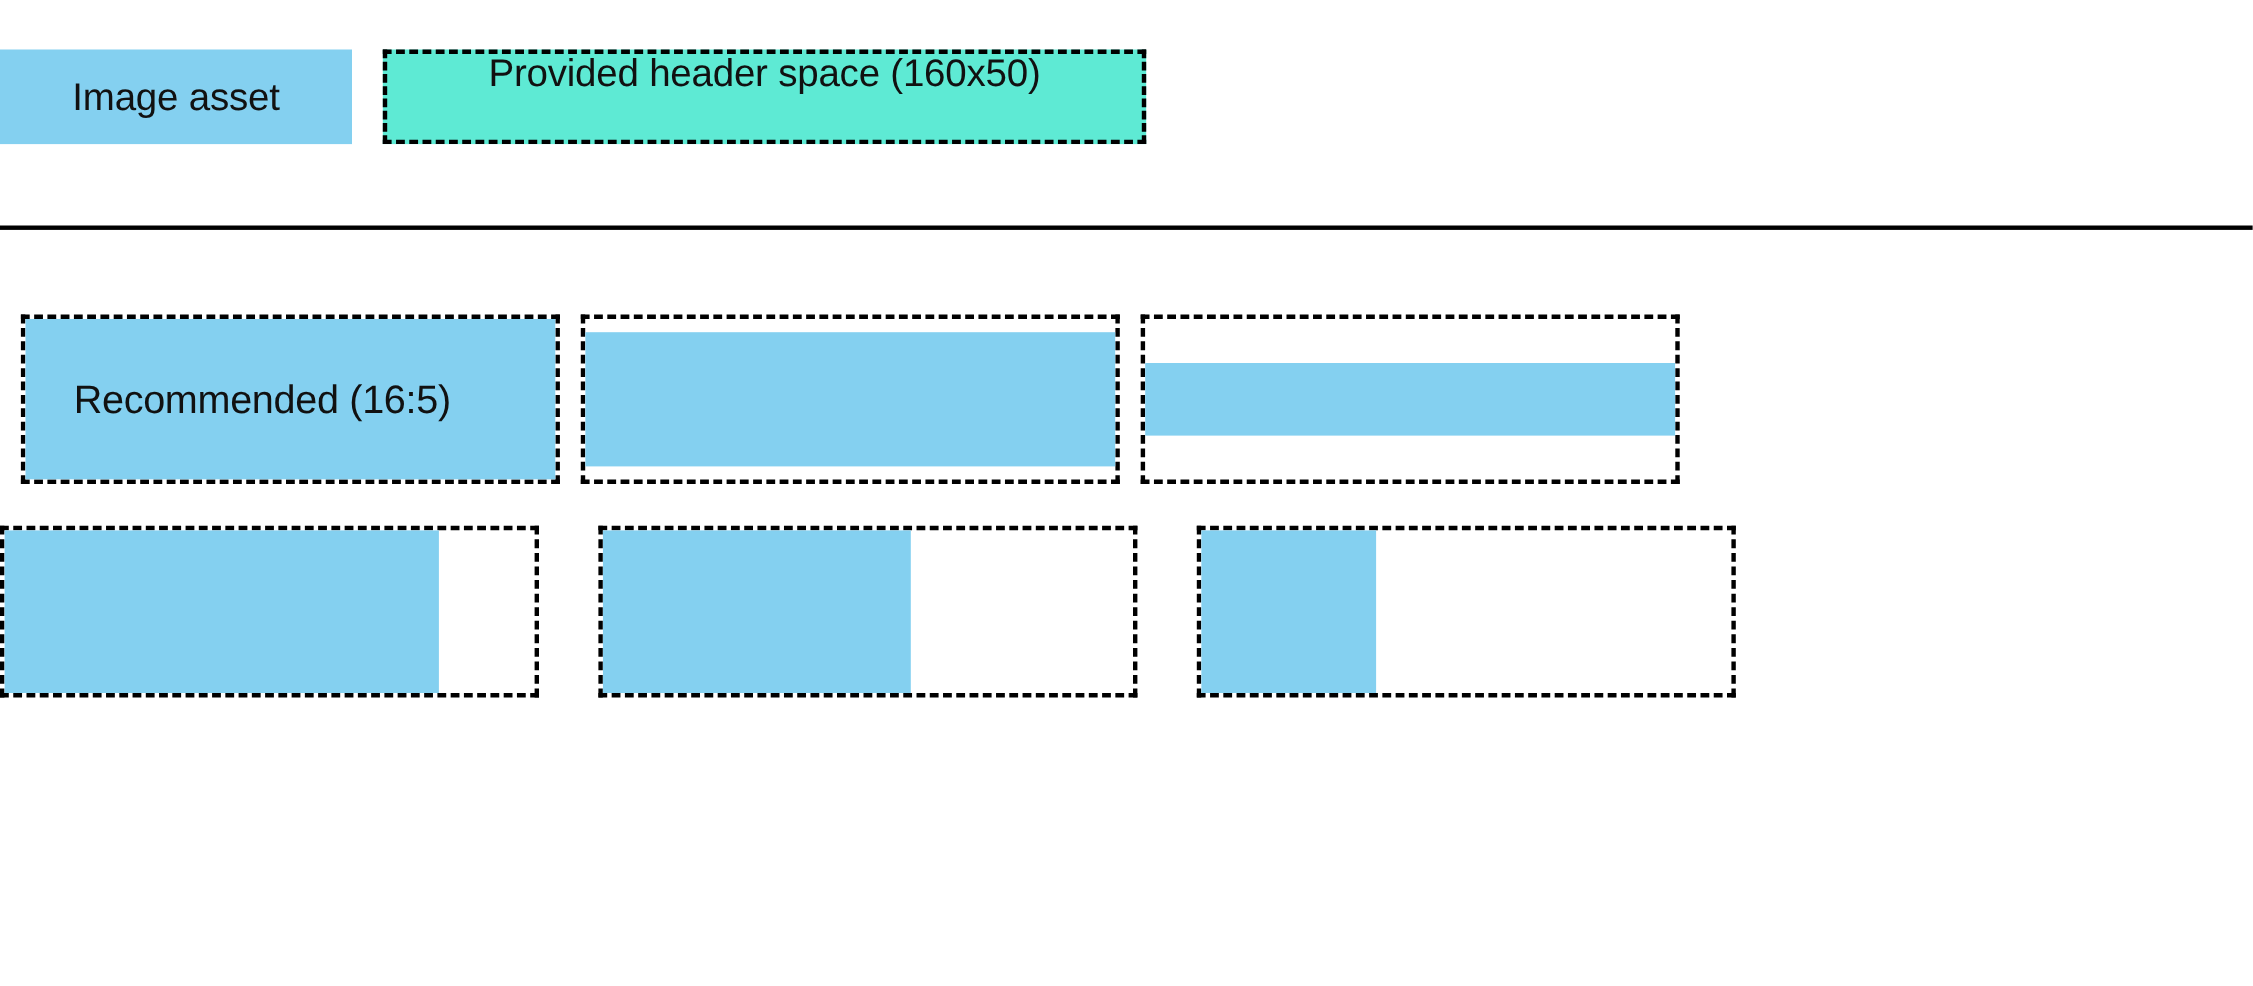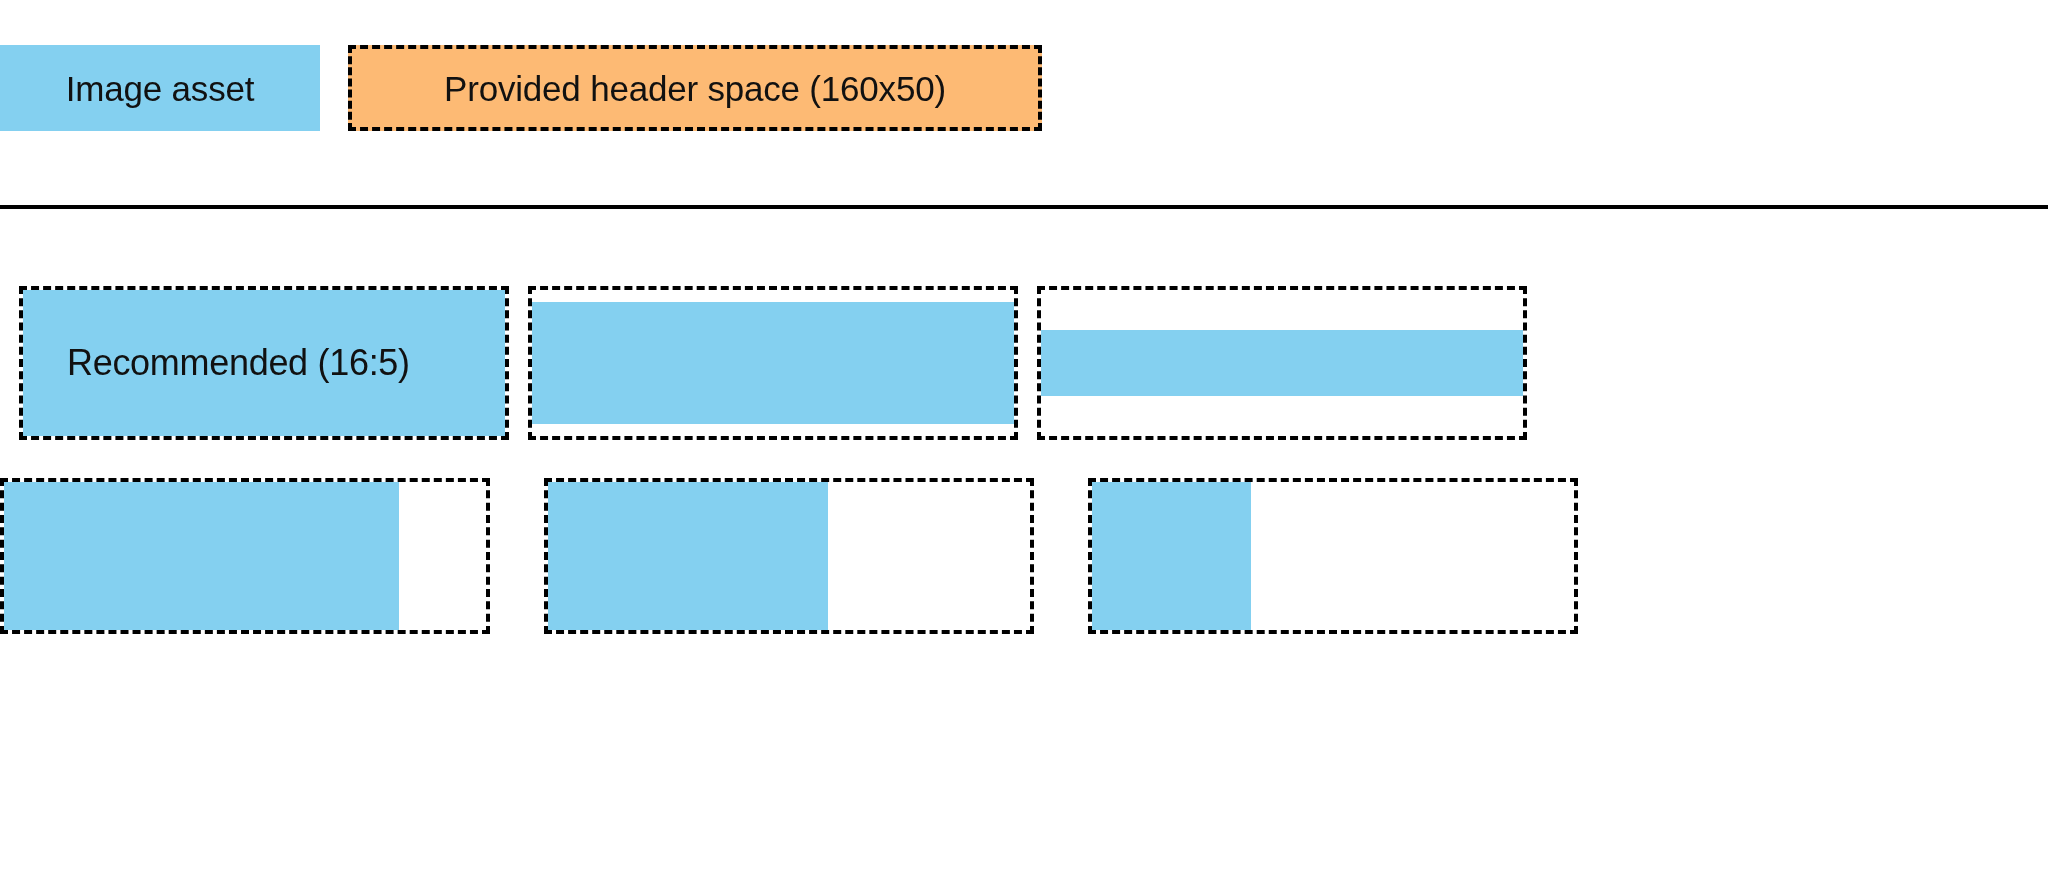--- a/index.html
+++ b/index.html
@@ -48,23 +48,23 @@
     line-height: 1;
   }
 
   .legend-gap { width: 28px; }
 
   .legend-box {
     width: 694px;
     height: 86px;
     box-sizing: border-box;
     border: 4px dashed #000000;
-    background: #fdba74;
+    background: #5eead4;
     display: flex;
-    align-items: center;
+    align-items: flex-start;
     justify-content: center;
   }
 
   .legend-box-label {
     font-size: 35px;
     color: #111111;
     letter-spacing: -0.2px;
     line-height: 1;
   }
 

